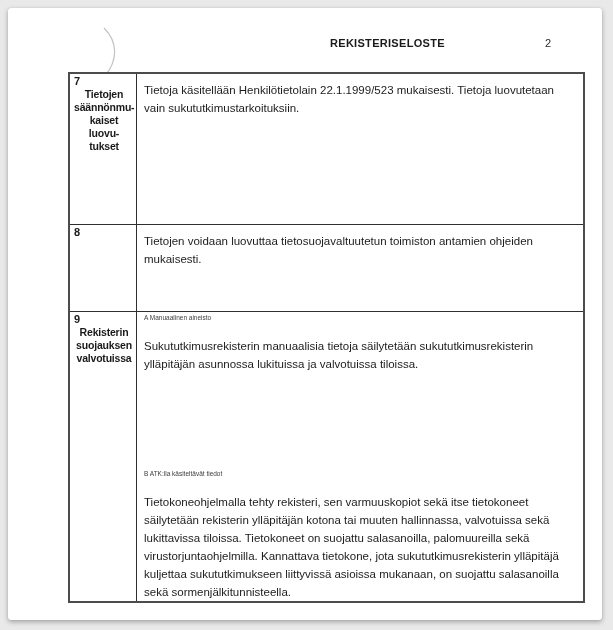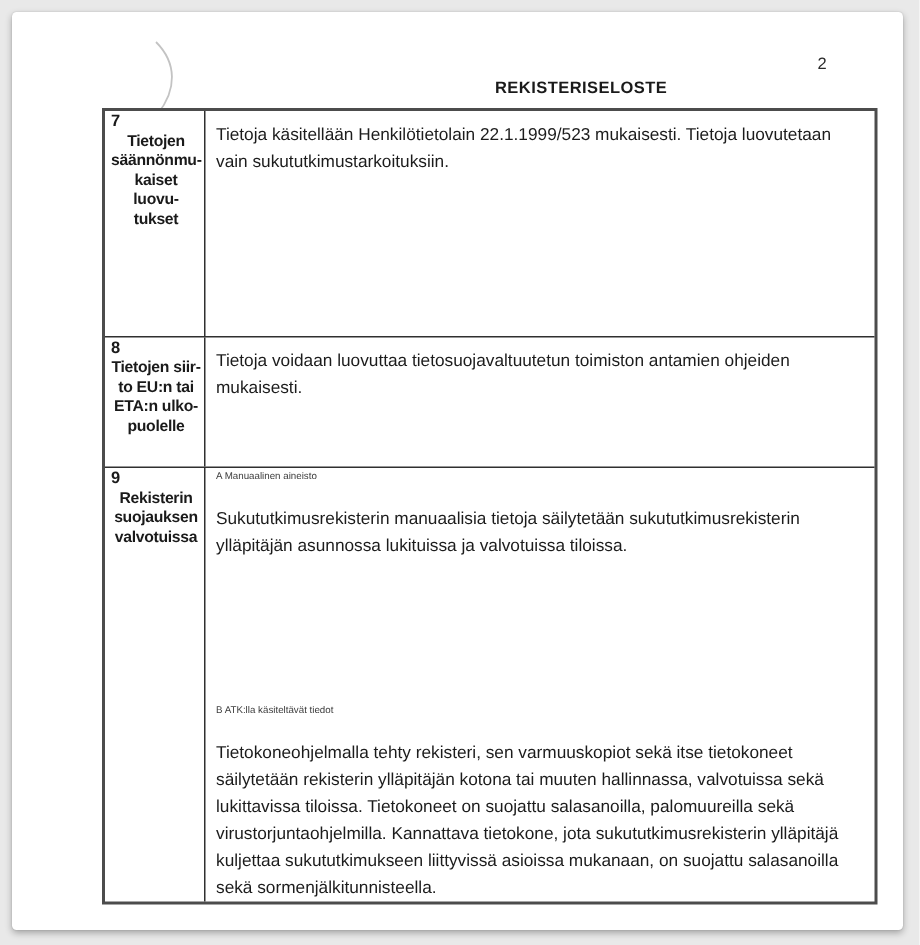--- a/index.html
+++ b/index.html
@@ -12,21 +12,21 @@
     -webkit-font-smoothing:antialiased;
   }
   .sheet{
     position:absolute;left:8px;top:8px;
     width:594px;height:612px;
     background:#ffffff;
     border-radius:3px;
     box-shadow:0 2px 5px rgba(0,0,0,0.30), 0 0 1px rgba(0,0,0,0.20);
   }
   .doc-header-title{
-    position:absolute;left:322px;top:45px;
+    position:absolute;left:322px;top:29px;
     font-size:11px;font-weight:bold;color:#1a1a1a;
     letter-spacing:0.3px;
   }
   .doc-page-number{
     position:absolute;left:537px;top:29px;
     font-size:11px;color:#2a2a2a;
   }
   .register-table{
     position:absolute;left:60px;top:64px;
     width:517px;height:531px;
@@ -99,27 +99,23 @@
 tukset</div>
       </div>
       <div class="cell-content">
         <p class="body-text">Tietoja käsitellään Henkilötietolain 22.1.1999/523 mukaisesti. Tietoja luovutetaan vain sukututkimustarkoituksiin.</p>
       </div>
     </div>
 
     <div class="trow trow-8">
       <div class="cell-label">
         <div class="row-number">8</div>
-        <div class="row-label">Tietojen siir-
-to EU:n tai
-ETA:n ulko-
-puolelle</div>
       </div>
       <div class="cell-content">
-        <p class="body-text">Tietoja voidaan luovuttaa tietosuojavaltuutetun toimiston antamien ohjeiden mukaisesti.</p>
+        <p class="body-text">Tietojen voidaan luovuttaa tietosuojavaltuutetun toimiston antamien ohjeiden mukaisesti.</p>
       </div>
     </div>
 
     <div class="trow trow-9">
       <div class="cell-label">
         <div class="row-number">9</div>
         <div class="row-label">Rekisterin
 suojauksen
 valvotuissa</div>
       </div>

